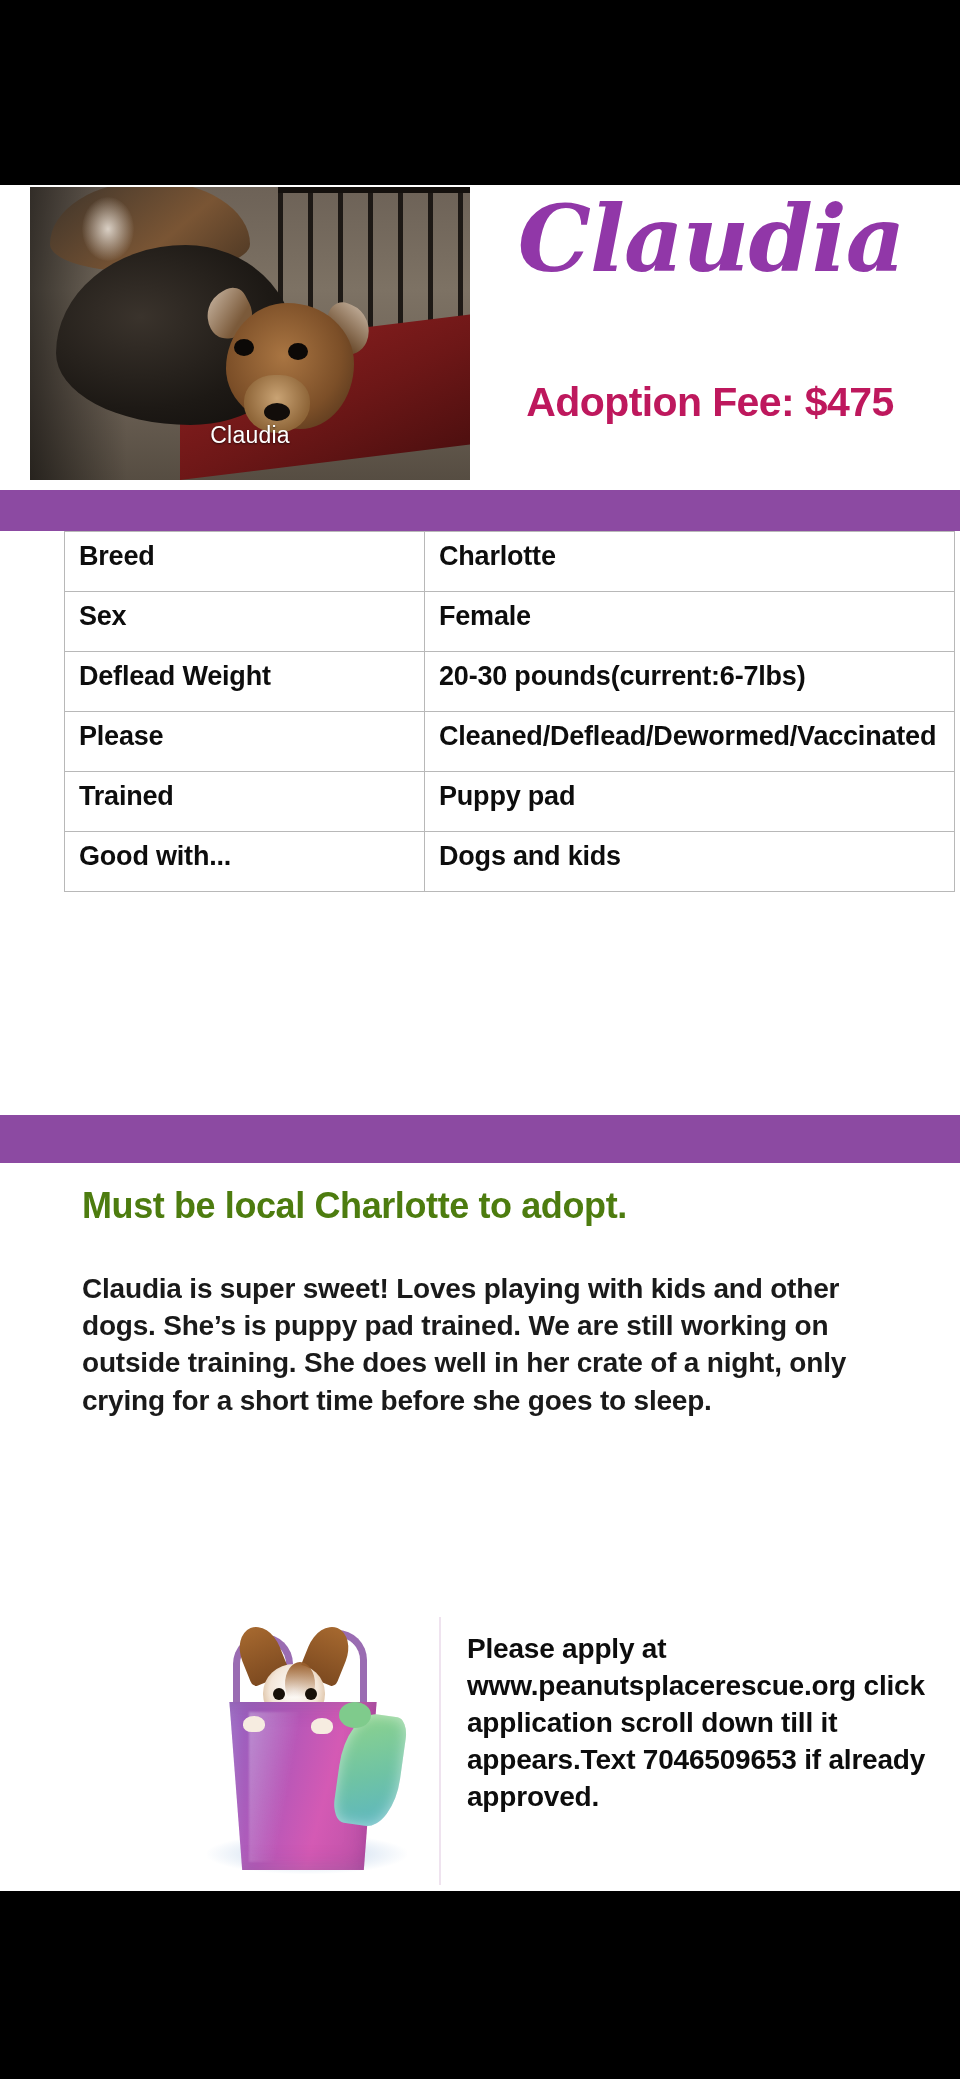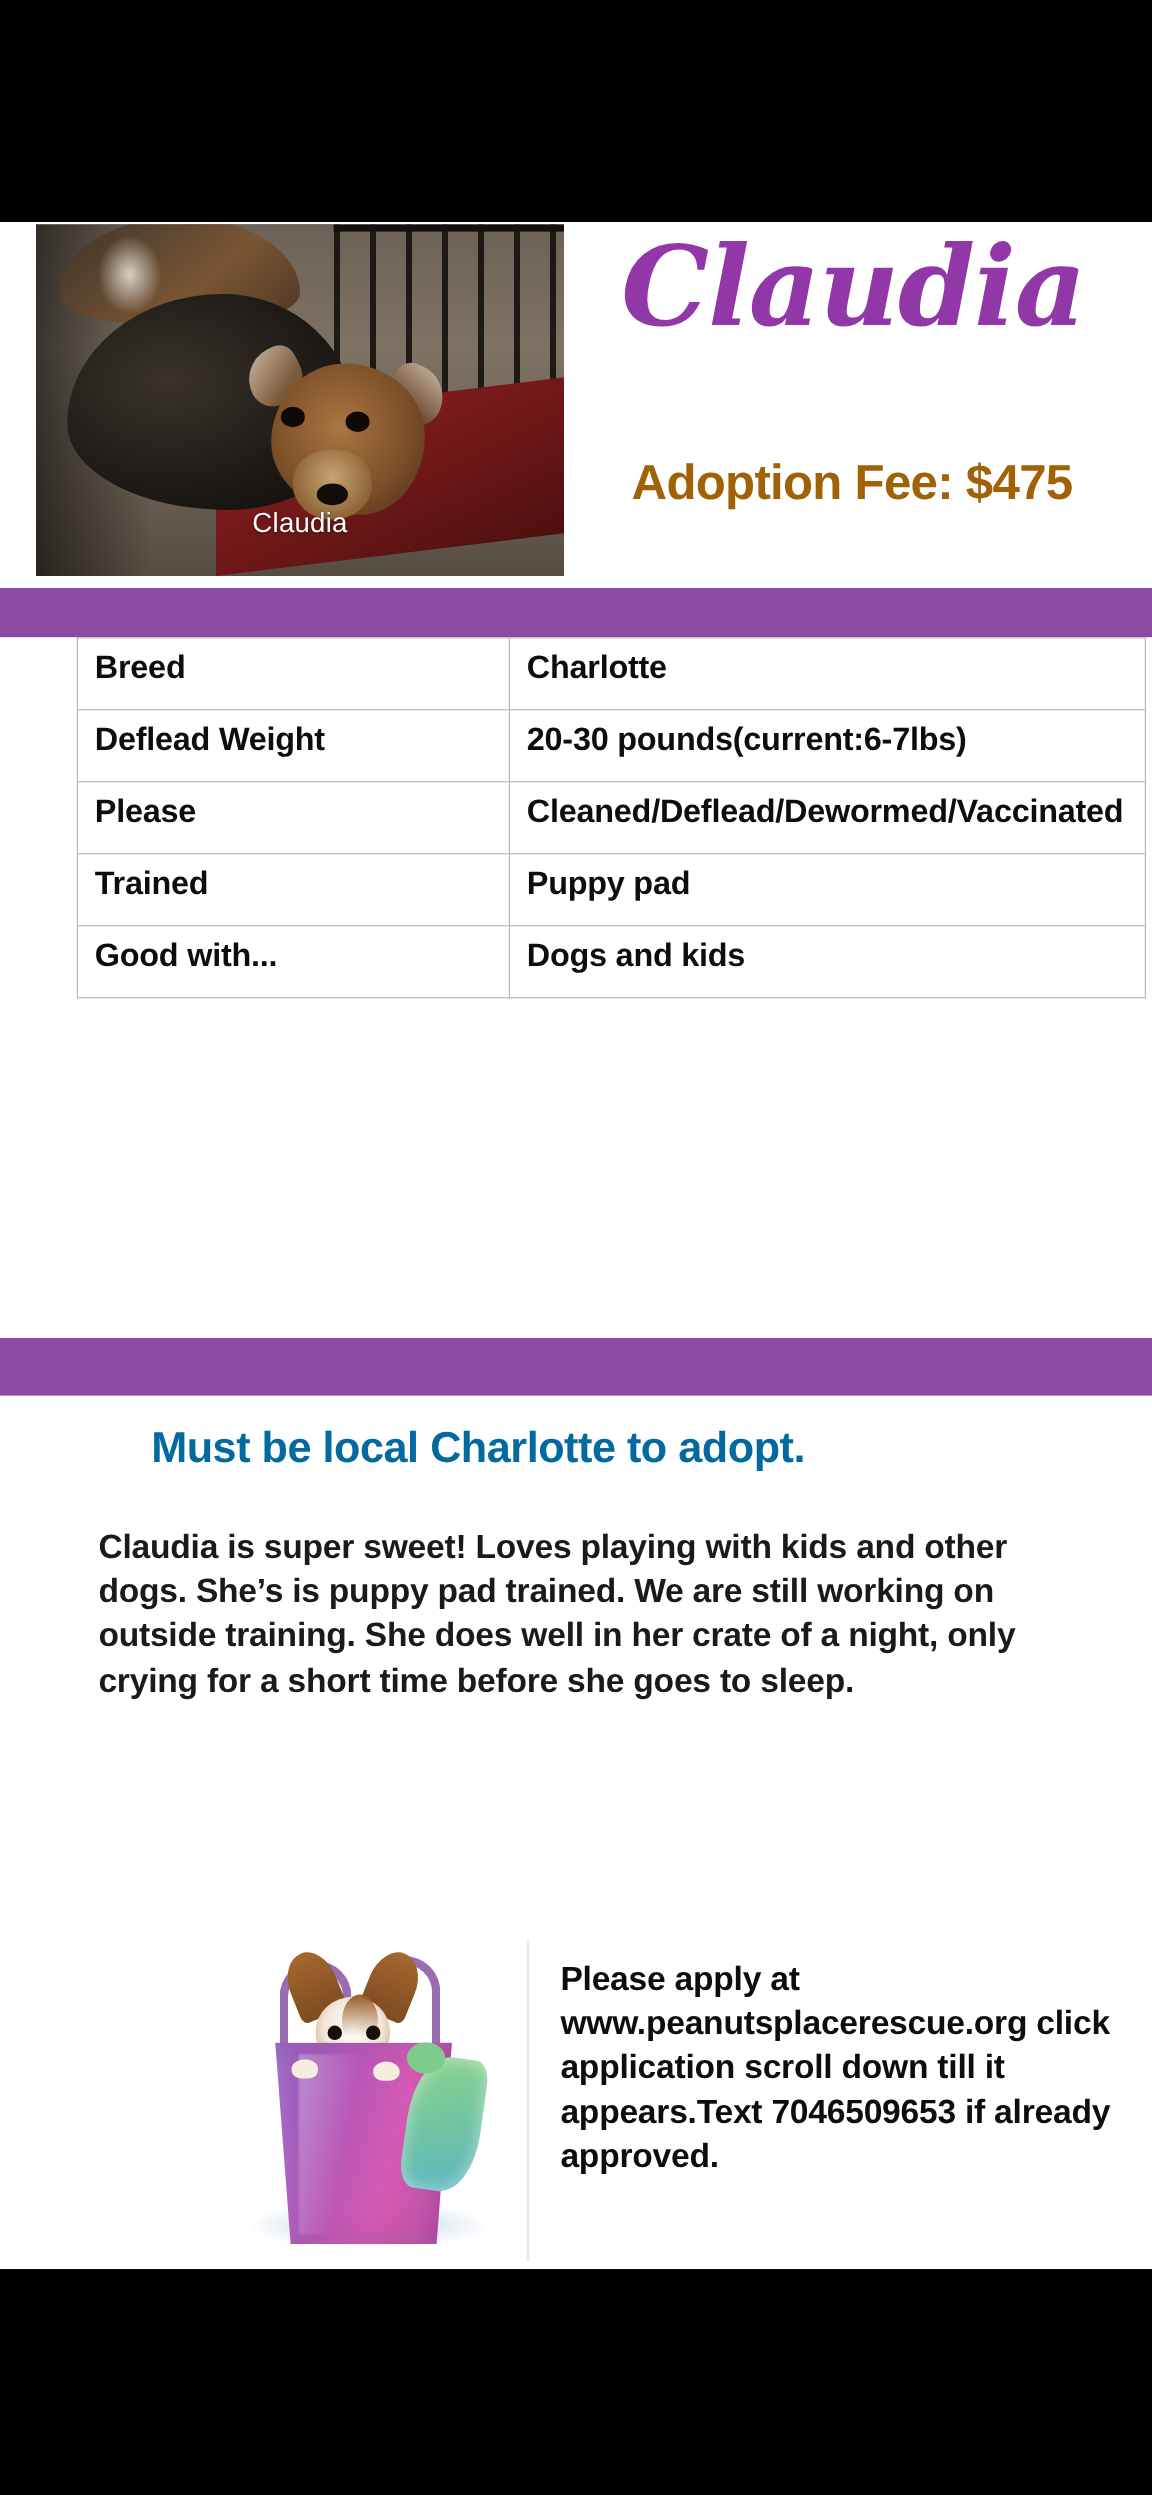--- a/index.html
+++ b/index.html
@@ -118,21 +118,21 @@
     font-family: "DejaVu Serif", serif;
     font-style: italic;
     font-weight: 700;
     font-size: 92px;
     line-height: 1.05;
     letter-spacing: -1px;
   }
   .adoption-fee {
     position: absolute; left: 0; right: 10px; top: 194px;
     text-align: center;
-    color: #a16207;
+    color: #be185d;
     font-size: 41px;
     font-weight: 700;
     letter-spacing: -0.6px;
     white-space: nowrap;
   }
 
   
   .band {
     width: 960px; height: 41px; background: #8c4aa2;
   }
@@ -155,23 +155,22 @@
     vertical-align: middle;
     line-height: 1.28;
     letter-spacing: -0.2px;
   }
   .spec-table td.label { width: 360px; }
   .spec-table tr { height: 60px; }
 
   
   .must-line {
     position: absolute; left: 82px; top: 1000px;
-    font-size: 36px; font-weight: 700; color: #0369a1;
+    font-size: 36px; font-weight: 700; color: #4d7c0f;
     letter-spacing: -0.4px;
-    margin-left: 44px;
   }
   .description {
     position: absolute; left: 82px; top: 1085px; width: 790px;
     font-size: 28px; font-weight: 700; color: #1a1a1a;
     line-height: 1.33;
     letter-spacing: -0.2px;
   }
 
   
   .footer { position: absolute; left: 0; top: 1420px; width: 960px; height: 286px; margin-left: 45px; }
@@ -289,20 +288,24 @@
 
     <div class="band b1"></div>
 
     <table class="spec-table">
       <tbody>
         <tr>
           <td class="label">Breed</td>
           <td class="value">Charlotte</td>
         </tr>
         <tr>
+          <td class="label">Sex</td>
+          <td class="value">Female</td>
+        </tr>
+        <tr>
           <td class="label">Deflead Weight</td>
           <td class="value">20-30 pounds(current:6-7lbs)</td>
         </tr>
         <tr>
           <td class="label">Please</td>
           <td class="value">Cleaned/Deflead/Dewormed/Vaccinated</td>
         </tr>
         <tr>
           <td class="label">Trained</td>
           <td class="value">Puppy pad</td>

